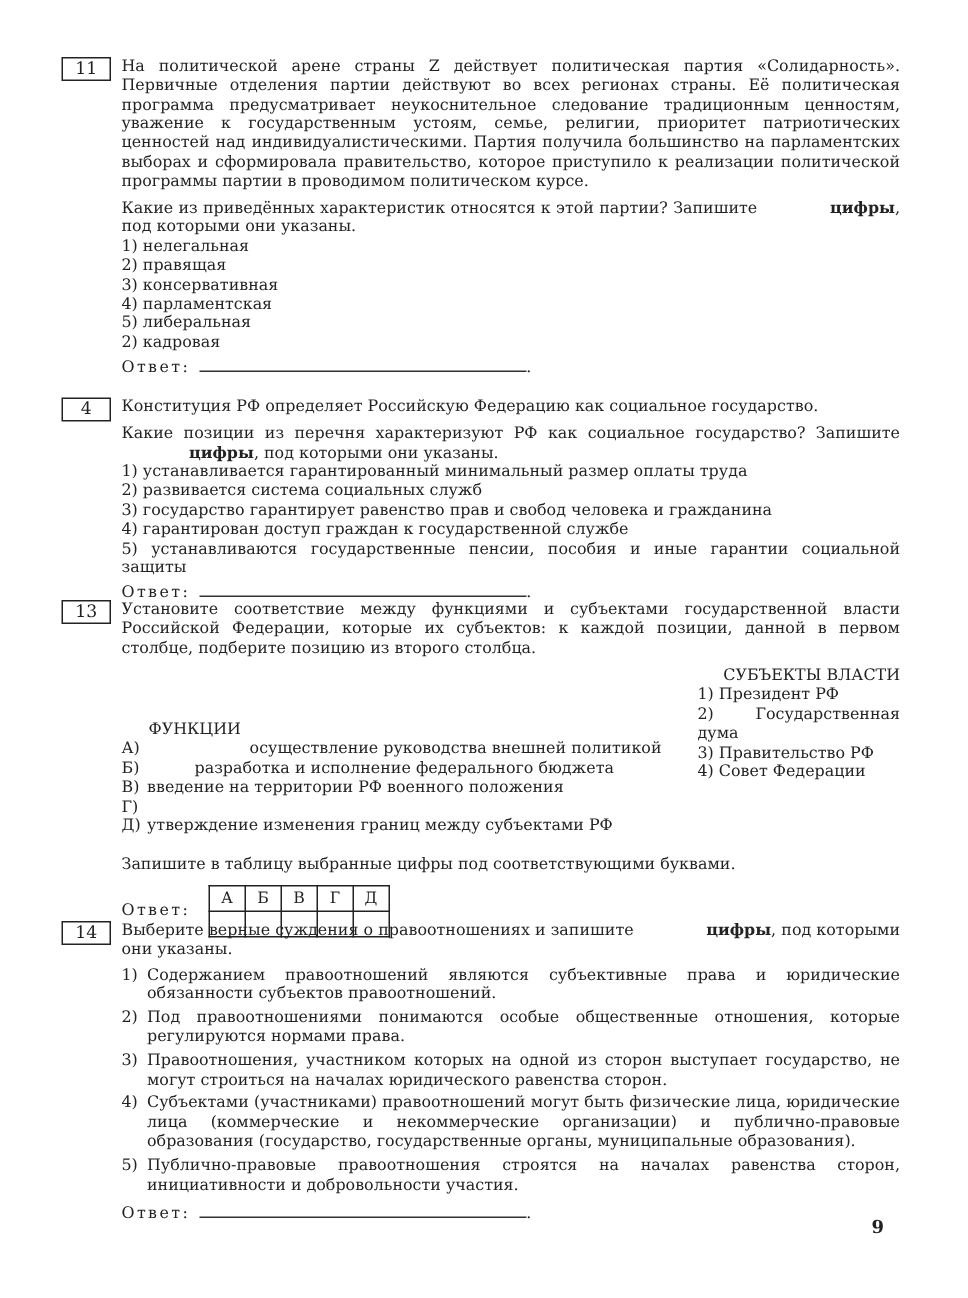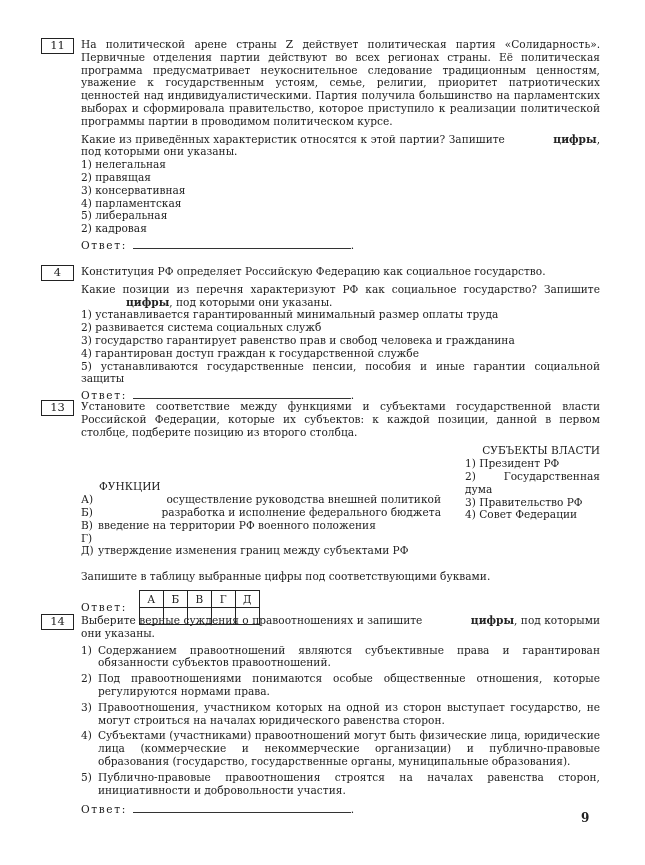--- a/index.html
+++ b/index.html
@@ -100,21 +100,21 @@
     <p>Установите соответствие между функциями и субъектами государственной власти Российской Федерации, которые их субъектов: к каждой позиции, данной в первом столбце, подберите позицию из второго столбца.</p>
     <div class="cols">
       <div class="col-left">
         <div class="col-head">ФУНКЦИИ</div>
         <div class="hang">
             <span class="mk">А)</span>
             <span class="tx" style="text-align:right">осуществление руководства внешней политикой</span>
           </div>
         <div class="hang">
             <span class="mk">Б)</span>
-            <span class="tx" style="text-align:right">разработка и исполнение федерального бюджета</span>
+            <span class="tx" style="text-align:center">разработка и исполнение федерального бюджета</span>
           </div>
         <div class="hang">
             <span class="mk">В)</span>
             <span class="tx" style="text-align:left">введение на территории РФ военного положения</span>
           </div>
         <div class="hang">
             <span class="mk">Г)</span>
           </div>
         <div class="hang">
             <span class="mk">Д)</span>
@@ -156,21 +156,21 @@
 
 <div class="task" style="top:614px;">
   <div class="num-box">
       <span>14</span>
     </div>
   <div class="body">
     <p><span>Выберите верные суждения о правоотношениях и запишите </span><b>цифры</b><span>, под которыми они указаны.</span></p>
     <div style="height:4px"></div>
     <div class="hang" style="margin-bottom:3px;">
         <span class="mk">1)</span>
-        <span class="tx">Содержанием правоотношений являются субъективные права и гарантирован обязанности субъектов правоотношений.</span>
+        <span class="tx">Содержанием правоотношений являются субъективные права и юридические обязанности субъектов правоотношений.</span>
       </div>
     <div class="hang" style="margin-bottom:3px;">
         <span class="mk">2)</span>
         <span class="tx">Под правоотношениями понимаются особые общественные отношения, которые регулируются нормами права.</span>
       </div>
     <div class="hang" style="margin-bottom:3px;">
         <span class="mk">3)</span>
         <span class="tx">Правоотношения, участником которых на одной из сторон выступает государство, не могут строиться на началах юридического равенства сторон.</span>
       </div>
     <div class="hang" style="margin-bottom:3px;">

